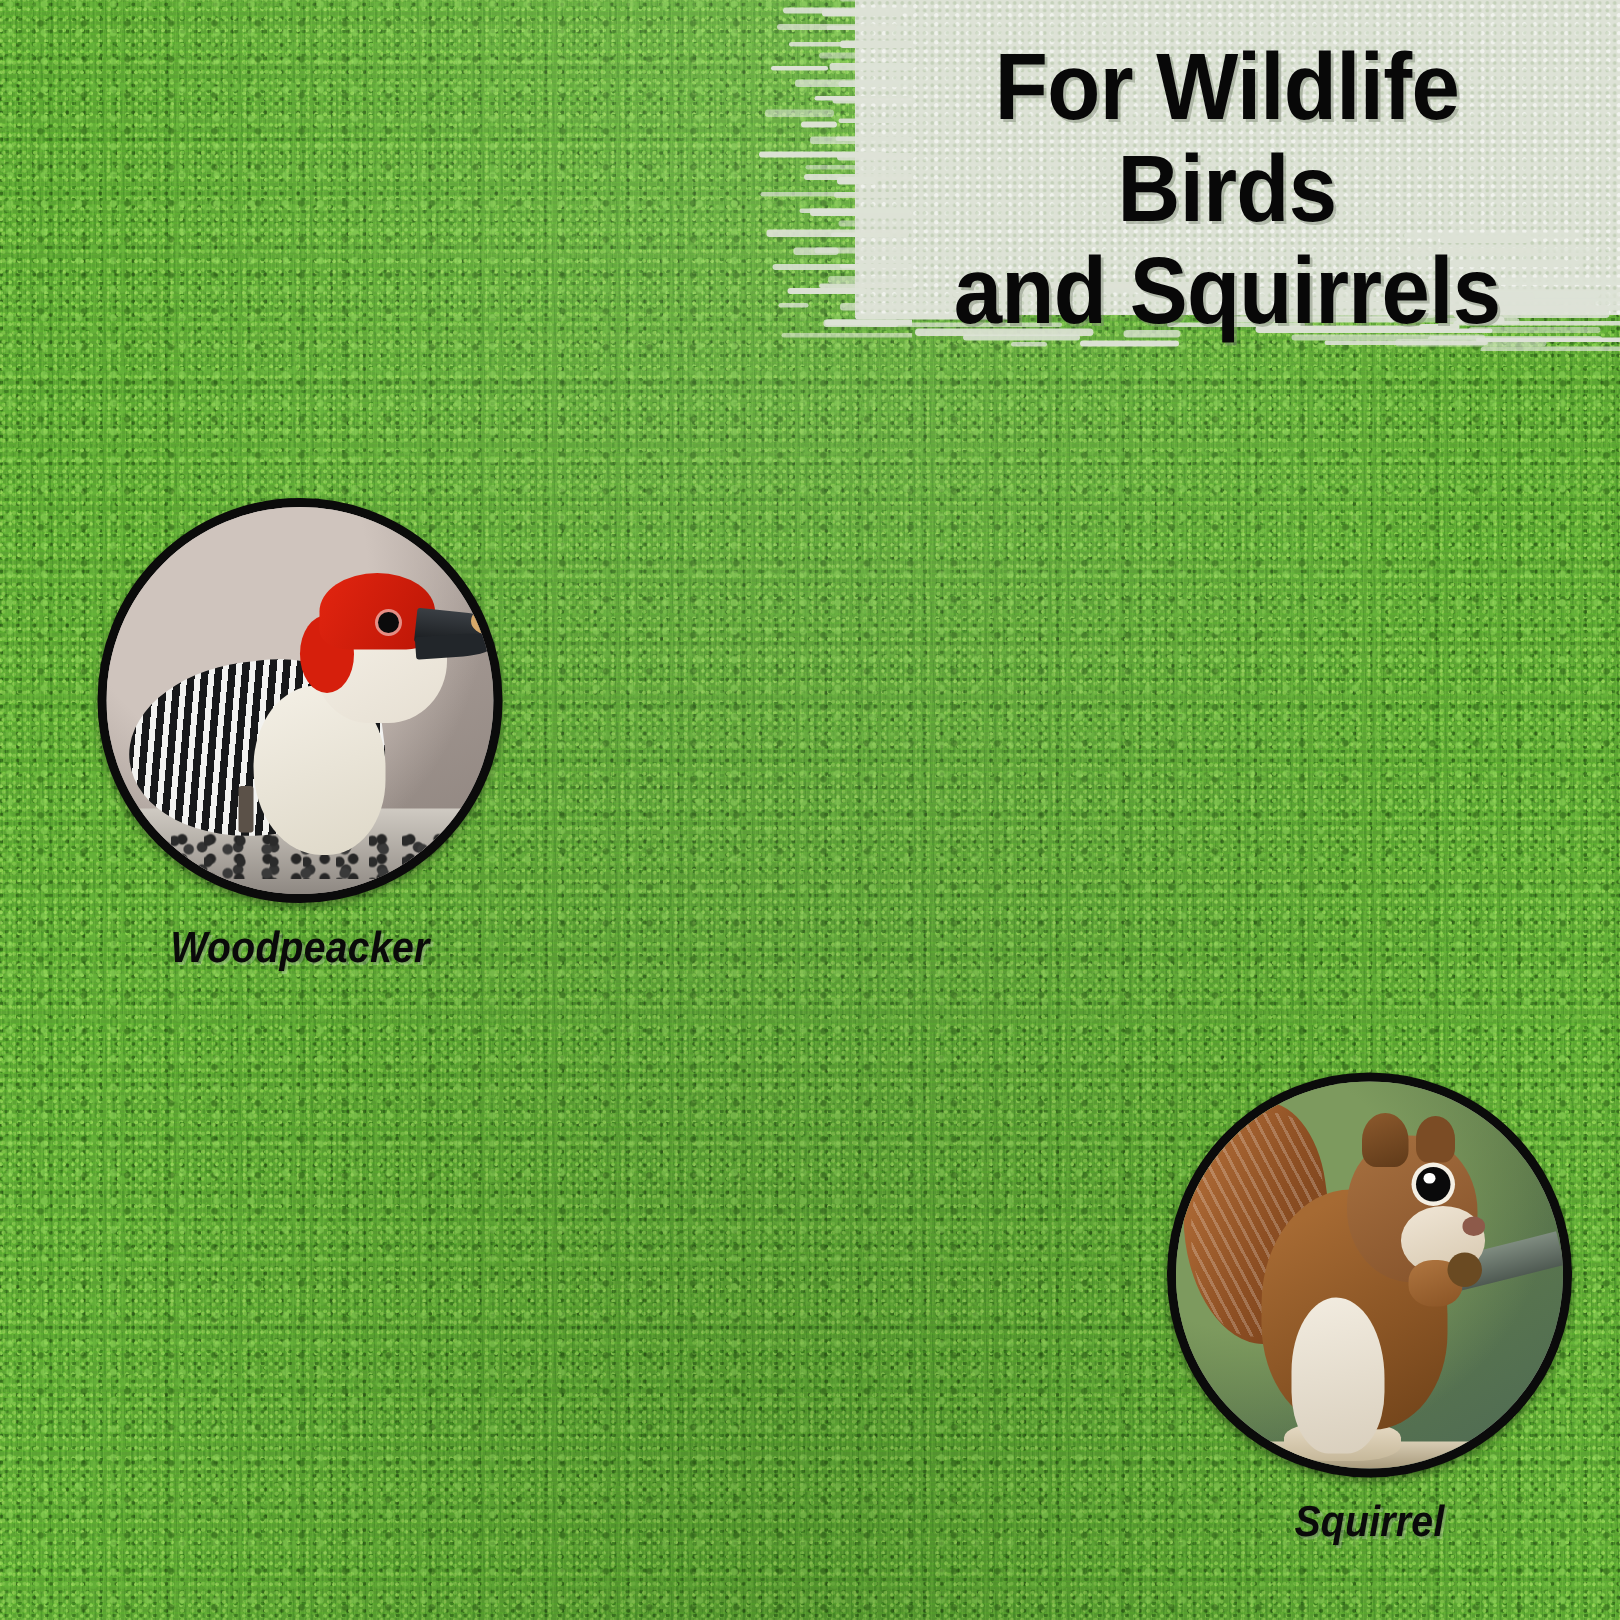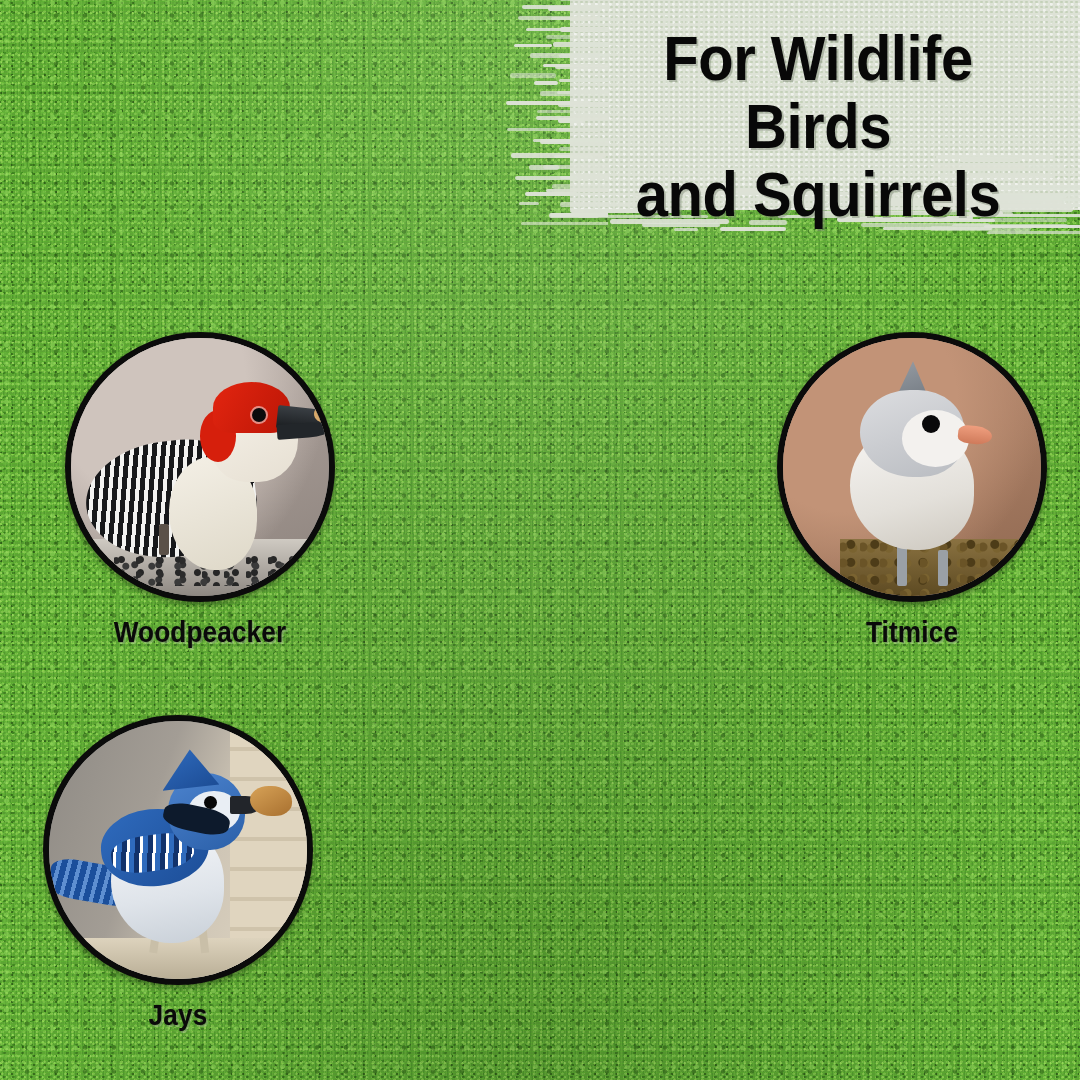--- a/index.html
+++ b/index.html
@@ -77,21 +77,21 @@
     text-align:center;color:#080808;
     font-family:"Liberation Sans Narrow","Liberation Sans","DejaVu Sans",sans-serif;
     font-weight:bold;font-size:63px;line-height:1.08;
     letter-spacing:-.5px;
     transform:scaleX(.92);transform-origin:center top;
     text-shadow:2px 2px 0 rgba(120,130,110,.45);
     white-space:pre-line;
   }
 
   
-  .grid{position:absolute;top:332px;left:0;width:1004px;}
+  .grid{position:absolute;top:332px;left:0;width:1004px;font-style:italic;}
   .row{position:relative;height:315px;}
   .cell{position:absolute;width:300px;text-align:center;}
   .disc{
     position:relative;width:258px;height:258px;margin:0 auto;
     border-radius:50%;border:6px solid #0b0b0b;
     overflow:hidden;box-shadow:0 3px 6px rgba(0,0,0,.35);
     background:#888;
   }
   .photo{position:absolute;inset:0;}
   .cap{
@@ -429,61 +429,46 @@
             <div class="wd-beak"></div>
               <div class="wd-beak2"></div>
             <div class="wd-nut"></div>
               <div class="wd-eye"></div>
           </div>
         </div>
         <div class="cap">Woodpeacker</div>
       </div>
 
 
-      <div class="cell" style="left:762px;">
+
+    </div>
+
+    <div class="row" style="margin-top:68px;">
+
+
+
+      <div class="cell" style="left:763px;">
         <div class="disc">
-          <div class="photo p-tit">
-            <div class="tt-seed"></div>
-            <div class="tt-leg"></div>
-              <div class="tt-leg2"></div>
-            <div class="tt-body"></div>
-            <div class="tt-crest"></div>
-              <div class="tt-head"></div>
-              <div class="tt-cheek"></div>
-            <div class="tt-eye"></div>
-              <div class="tt-beak"></div>
+          <div class="photo p-sq">
+            <div class="sq-branch"></div>
+            <div class="sq-tail"></div>
+              <div class="sq-tailtex"></div>
+            <div class="sq-log"></div>
+              <div class="sq-feet"></div>
+            <div class="sq-body"></div>
+              <div class="sq-belly"></div>
+            <div class="sq-head"></div>
+              <div class="sq-ear"></div>
+              <div class="sq-ear2"></div>
+            <div class="sq-muzzle"></div>
+              <div class="sq-nose"></div>
+            <div class="sq-eye"></div>
+              <div class="sq-eyeshine"></div>
+            <div class="sq-paw"></div>
+              <div class="sq-nut"></div>
           </div>
         </div>
-        <div class="cap">Titmice</div>
+        <div class="cap">Squirrel</div>
       </div>
-
-    </div>
-
-    <div class="row" style="margin-top:68px;">
-
-      <div class="cell" style="left:28px;">
-        <div class="disc">
-          <div class="photo p-jay">
-            <div class="jay-wall"></div>
-              <div class="jay-ledge"></div>
-            <div class="jay-legs"></div>
-              <div class="jay-legs2"></div>
-            <div class="jay-tail"></div>
-              <div class="jay-body"></div>
-            <div class="jay-back"></div>
-              <div class="jay-wingbars"></div>
-            <div class="jay-head"></div>
-              <div class="jay-crest"></div>
-            <div class="jay-face"></div>
-              <div class="jay-collar"></div>
-            <div class="jay-eye"></div>
-              <div class="jay-beak"></div>
-              <div class="jay-nut"></div>
-          </div>
-        </div>
-        <div class="cap">Jays</div>
-      </div>
-
-
 
     </div>
   </div>
 </div>
 
 </body></html>

